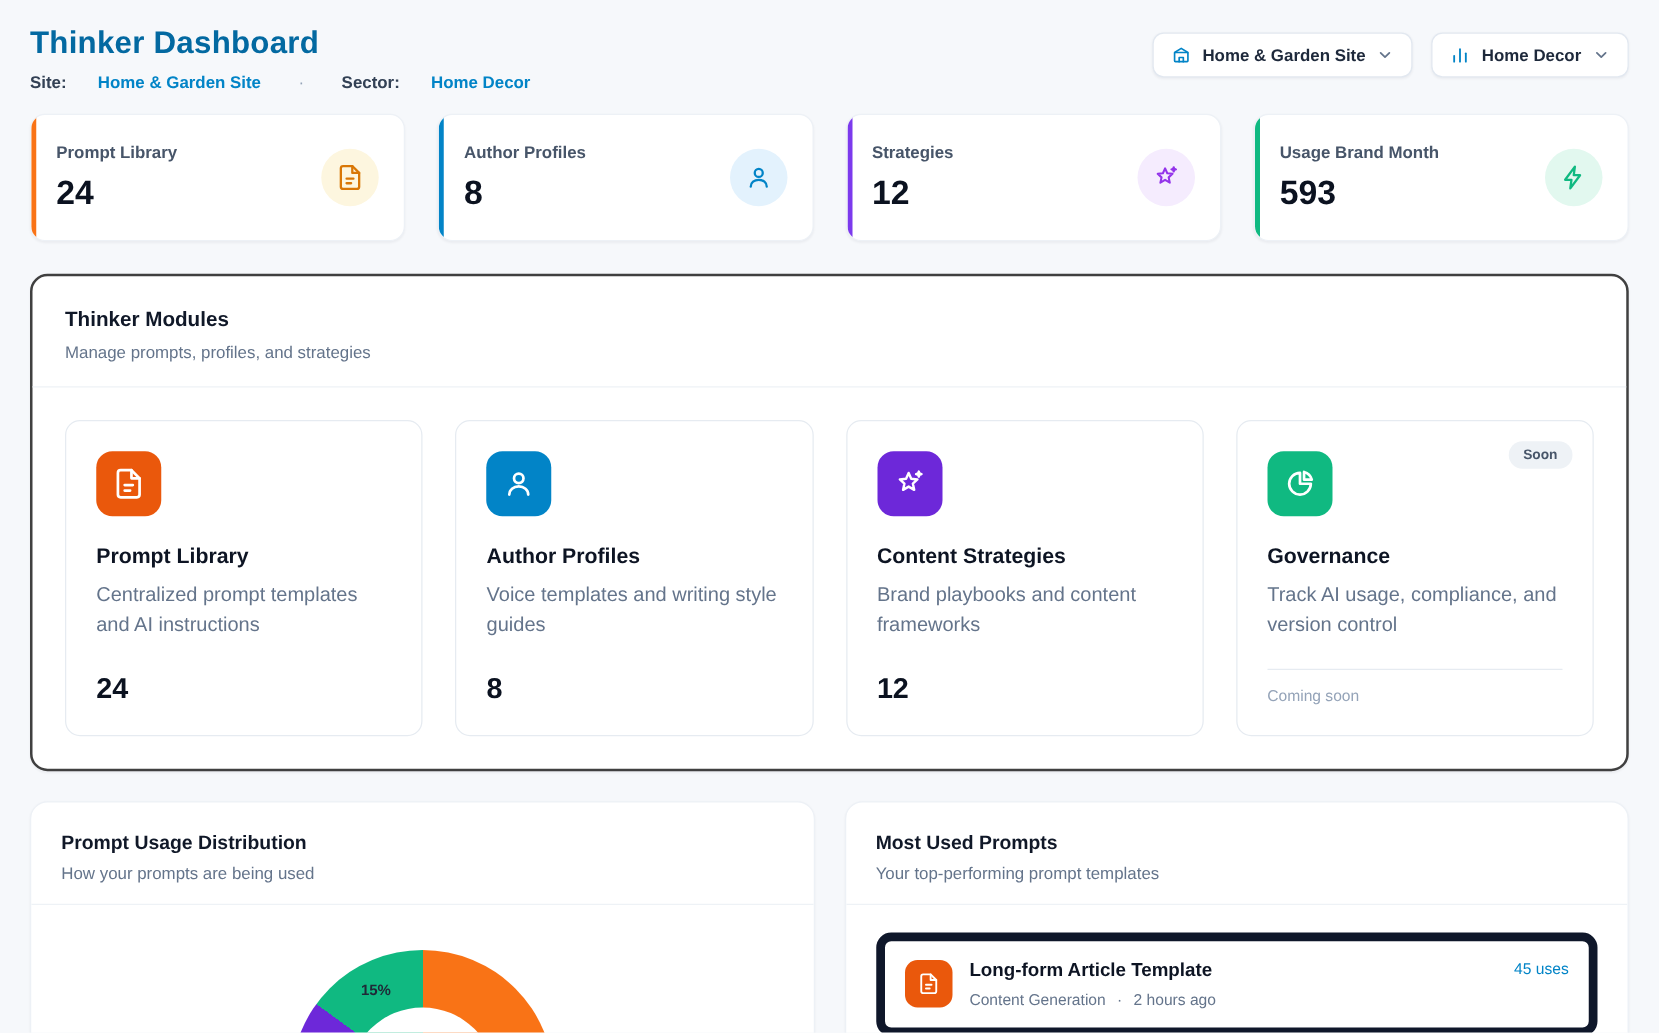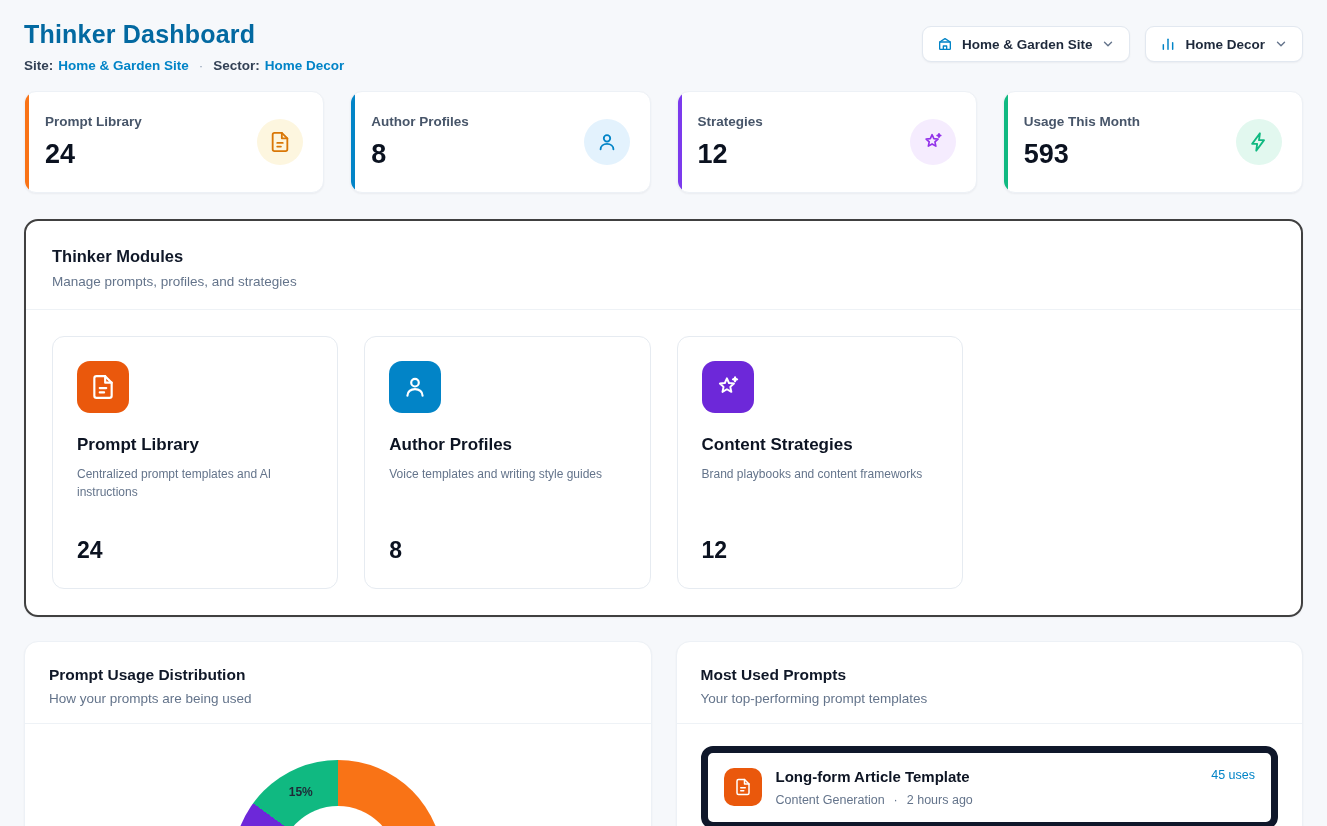--- a/index.html
+++ b/index.html
@@ -9,21 +9,21 @@
     background:#f6f8fb;
     font-family:"Liberation Sans", sans-serif;
     color:#0f172a;
   }
   svg { display:block; width:100%; height:100%; }
   .page { padding:20px 24px 0; }
 
   
   .topbar { display:flex; justify-content:space-between; align-items:flex-start; }
   .title { font-size:25px; font-weight:800; letter-spacing:.2px; color:#0369a1; }
-  .meta { margin-top:9px; font-size:13.5px; color:#334155; font-weight:700; display:flex; align-items:center; }
+  .meta { margin-top:9px; font-size:13.5px; color:#334155; font-weight:700; display:flex; align-items:center;gap:20px; }
   .meta .lbl { margin-right:5px; }
   .meta a { color:#0284c7; text-decoration:none; font-weight:700; }
   .meta .dot { color:#94a3b8; margin:0 10px; font-weight:400; }
   .controls { display:flex; gap:15px; margin-top:6px; }
   .dropdown {
     display:flex; align-items:center; gap:9px;
     background:#fff; border:1px solid #e2e8f0; border-radius:9px;
     padding:9px 14px; font-size:13.5px; font-weight:700; color:#1e293b;
     box-shadow:0 1px 2px rgba(16,24,40,.05); cursor:pointer;
   }
@@ -50,21 +50,21 @@
   .panel-sub { margin-top:8px; font-size:13.5px; color:#64748b; font-weight:400; }
   .divider { border-top:1px solid #eef2f6; }
   .modules { display:grid; grid-template-columns:repeat(4,1fr); gap:26px; padding:26px; }
   .module {
     position:relative; border:1px solid #e6ebf1; border-radius:12px; padding:24px;
     height:253px; display:flex; flex-direction:column; background:#fff; cursor:pointer;
   }
   .module-icon { width:52px; height:52px; border-radius:13px; display:flex; align-items:center; justify-content:center; color:#fff; }
   .module-icon svg { width:26px; height:26px; }
   .module-title { margin-top:22px; font-size:17px; font-weight:700; color:#0d1423; }
-  .module-desc { margin-top:10px; font-size:12px; color:#64748b; line-height:1.5; }
+  .module-desc { margin-top:10px; font-size:16px; color:#64748b; line-height:1.5; }
   .module-value { margin-top:auto; font-size:23px; font-weight:800; color:#0b1220; }
   .soon-badge { position:absolute; top:16px; right:16px; background:#eef2f6; color:#475569; font-size:11px; font-weight:700; padding:5px 12px; border-radius:999px; }
   .module-footer { margin-top:auto; border-top:1px solid #e6ebf1; padding-top:14px; font-size:12.5px; color:#94a3b8; }
 
   
   .bottom { display:grid; grid-template-columns:1fr 1fr; gap:24px; margin-top:24px; }
   .bcard { background:#fff; border:1px solid #edf1f6; border-radius:14px; box-shadow:0 1px 2px rgba(16,24,40,.05); height:430px; overflow:hidden; }
   .bcard-head { padding:24px 24px 17px; }
   .bcard-title { font-size:15.5px; font-weight:700; color:#101828; }
   .bcard-sub { margin-top:7px; font-size:13.5px; color:#64748b; }
@@ -179,21 +179,21 @@
               <path d="M11 4l1.9 4.3 4.6.5-3.4 3.1 1 4.6-4.1-2.4-4.1 2.4 1-4.6L4.5 8.8l4.6-.5z"></path>
               <path d="M18.5 3l.5 1.4 1.5.5-1.5.5-.5 1.4-.5-1.4L16.5 4.9l1.5-.5z"></path>
             </svg>
         </span>
       </div>
     </div>
 
     <div class="stat-card">
       <span class="stat-accent" style="background: rgb(16, 185, 129);"></span>
       <div>
-        <div class="stat-label">Usage This Month</div>
+        <div class="stat-label">Usage Brand Month</div>
         <div class="stat-value">593</div>
       </div>
       <div class="stat-icon" style="background: rgb(226, 248, 239);">
         <span style="width: 22px; height: 22px; color: rgb(16, 185, 129);">
           <svg viewBox="0 0 24 24" fill="none" stroke="currentColor" stroke-width="2" stroke-linejoin="round">
               <path d="M13 2.5L4.5 14H10l-1 7.5L17.5 10H12z"></path>
             </svg>
         </span>
       </div>
     </div>
@@ -237,20 +237,32 @@
           <svg viewBox="0 0 24 24" fill="none" stroke="currentColor" stroke-width="1.8" stroke-linejoin="round">
               <path d="M11 4l1.9 4.3 4.6.5-3.4 3.1 1 4.6-4.1-2.4-4.1 2.4 1-4.6L4.5 8.8l4.6-.5z"></path>
               <path d="M18.5 3l.5 1.4 1.5.5-1.5.5-.5 1.4-.5-1.4L16.5 4.9l1.5-.5z"></path>
             </svg>
         </div>
         <div class="module-title">Content Strategies</div>
         <div class="module-desc">Brand playbooks and content frameworks</div>
         <div class="module-value">12</div>
       </div>
 
+      <div class="module">
+        <span class="soon-badge">Soon</span>
+        <div class="module-icon" style="background: rgb(16, 185, 129);">
+          <svg viewBox="0 0 24 24" fill="none" stroke="currentColor" stroke-width="2" stroke-linecap="round" stroke-linejoin="round">
+              <path d="M12 4a8 8 0 1 0 8 8h-8z"></path>
+              <path d="M15 3.3A8 8 0 0 1 20.7 9H15z"></path>
+            </svg>
+        </div>
+        <div class="module-title">Governance</div>
+        <div class="module-desc">Track AI usage, compliance, and version control</div>
+        <div class="module-footer">Coming soon</div>
+      </div>
 
     </div>
   </div>
 
   <div class="bottom">
 
     <div class="bcard">
       <div class="bcard-head">
         <div class="bcard-title">Prompt Usage Distribution</div>
         <div class="bcard-sub">How your prompts are being used</div>

